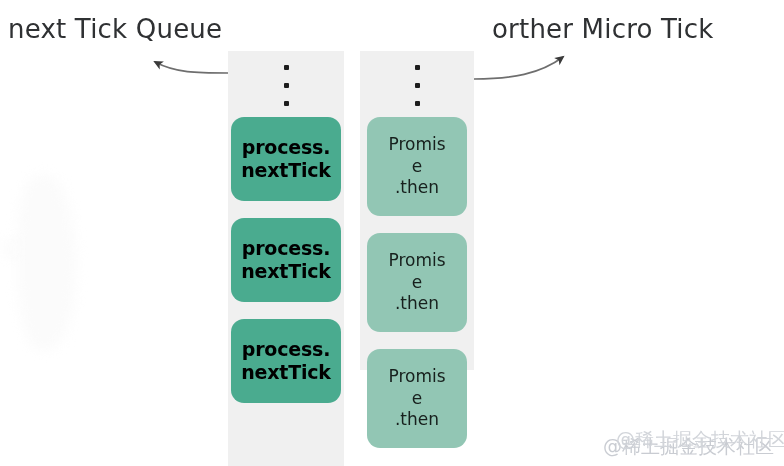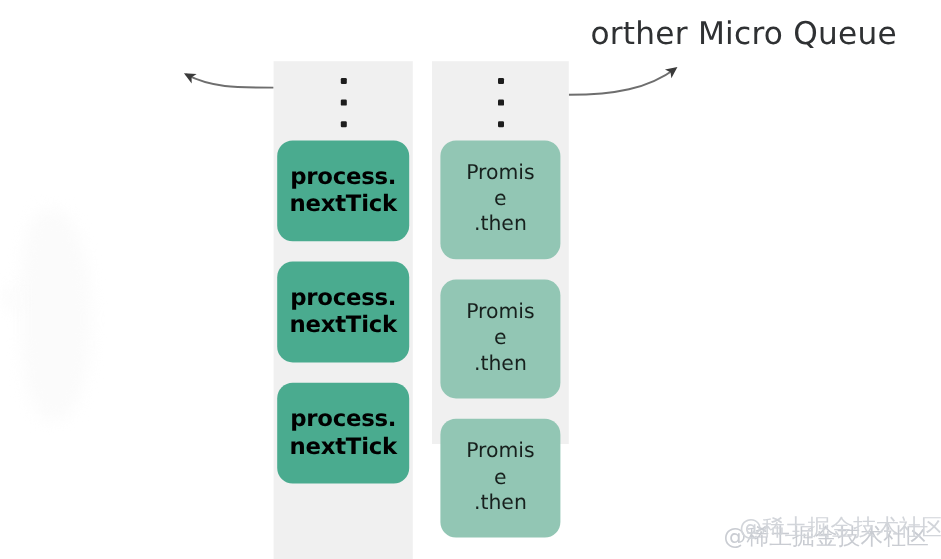--- a/index.html
+++ b/index.html
@@ -152,21 +152,22 @@
   #watermark-front { left: 616px; top: 427px; color: #d2d5da; }
 </style>
 </head>
 <body>
 
 <div id="stage">
 
   <div class="smudge smudge-a"></div>
   <div class="smudge smudge-b"></div>
 
-  <div class="heading" id="heading-right">orther Micro Queue</div>
+  <div class="heading" id="heading-left">next Tick Queue</div>
+  <div class="heading" id="heading-right">orther Micro Tick</div>
 
   <svg id="arrows" viewBox="0 0 784 466">
     <defs>
       <marker id="arrowhead-left" markerWidth="7" markerHeight="7" refX="5.2" refY="3.4" orient="auto" markerUnits="strokeWidth">
         <path d="M6.4,3.4 L0.4,0.6 L1.9,3.4 L0.4,6.2 Z" fill="#3a3a3a"></path>
       </marker>
       <marker id="arrowhead-right" markerWidth="7" markerHeight="7" refX="5.2" refY="3.4" orient="auto" markerUnits="strokeWidth">
         <path d="M6.4,3.4 L0.4,0.6 L1.9,3.4 L0.4,6.2 Z" fill="#3a3a3a"></path>
       </marker>
     </defs>

